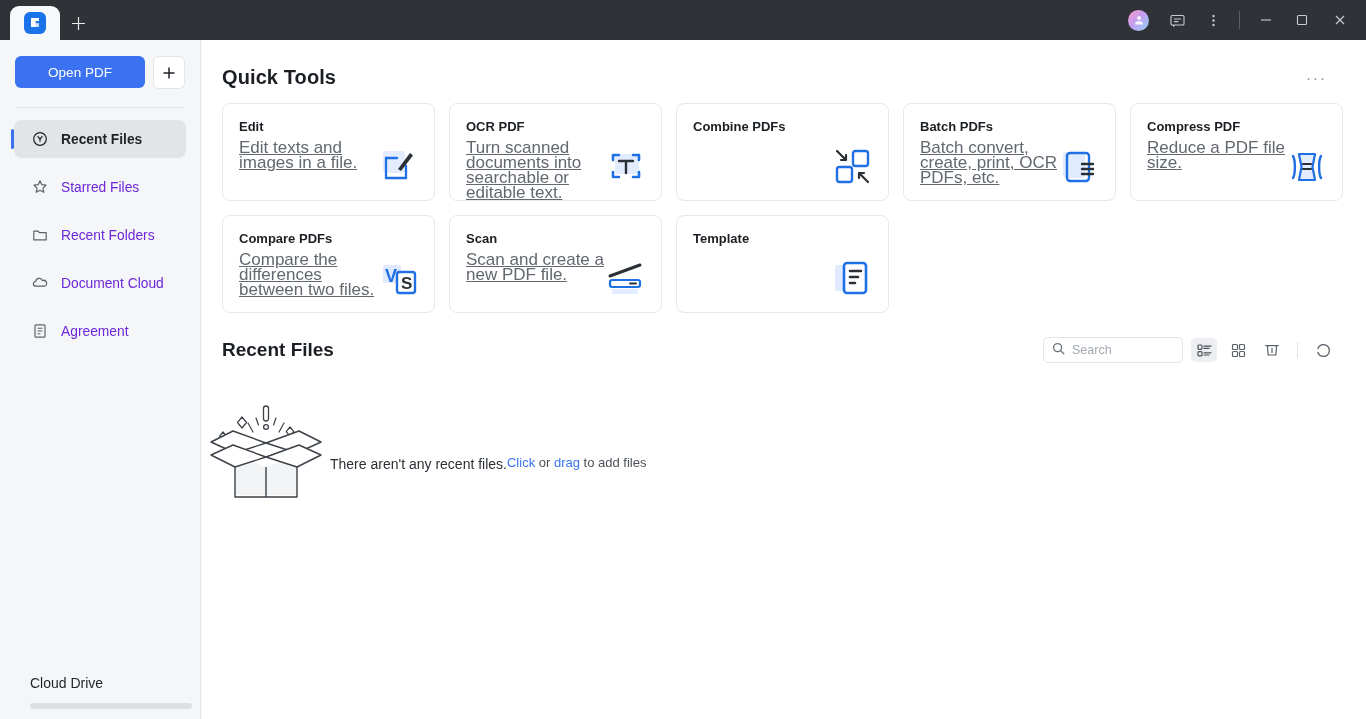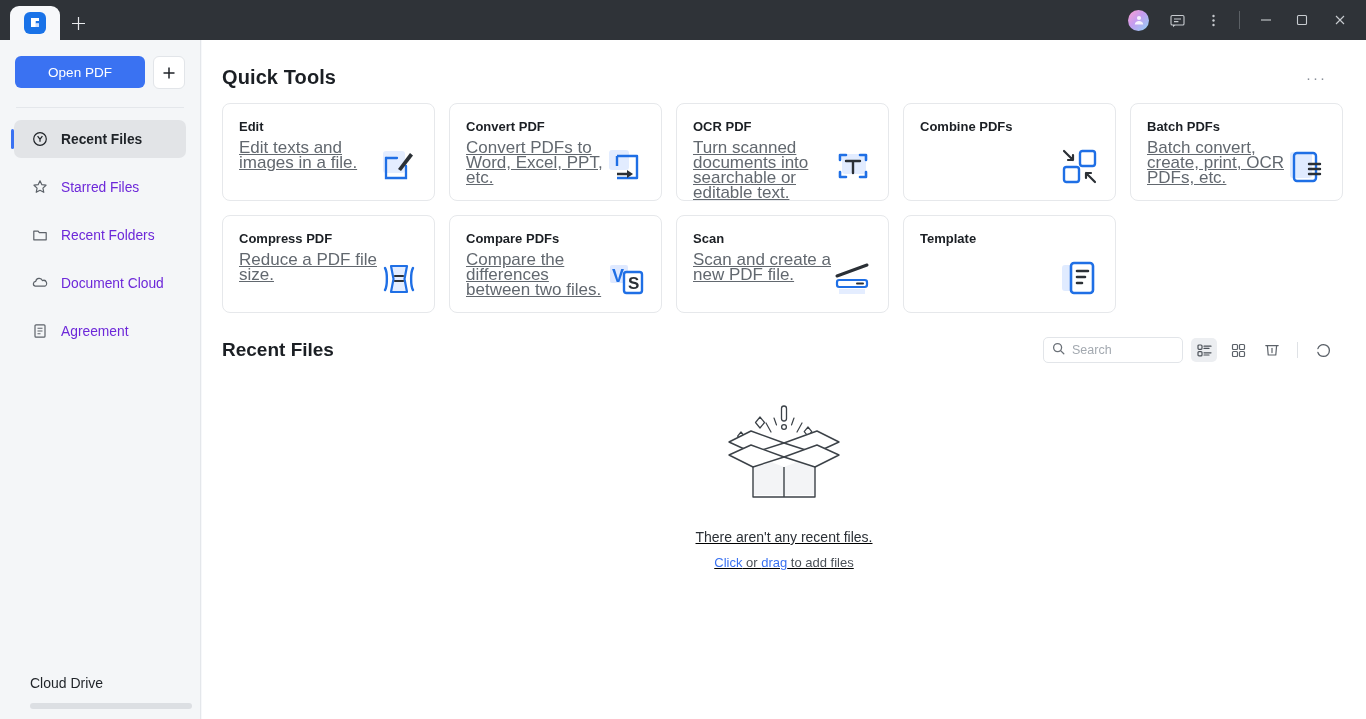--- a/index.html
+++ b/index.html
@@ -174,21 +174,21 @@
     width: 26px; height: 24px; border-radius: 5px;
     display: flex; align-items: center; justify-content: center;
     color: #5c6269; cursor: pointer;
   }
   .vtool.active { background: #eceef1; }
   .tool-sep { width: 1px; height: 16px; background: #dfe2e6; margin: 0 4px; }
 
   
   .empty-state {
     margin-top: 36px;
-    display: flex; flex-direction: column; align-items: center; text-decoration: underline;
+    display: flex; align-items: center;
   }
   .empty-text { margin-top: 14px; font-size: 14px; color: #2b3036; }
   .empty-sub { margin-top: 10px; font-size: 13px; color: #4b5158; }
   .empty-sub a { color: #3a72f2; text-decoration: none; cursor: pointer; }
 </style>
 </head>
 <body>
 
 <div class="titlebar">
   <div class="tabstrip">
@@ -329,33 +329,20 @@
       <div class="t-icon">
         <svg width="46" height="46" viewBox="0 0 46 46">
           <rect x="7" y="7" width="22" height="22" rx="3" fill="#dbe7ff" opacity=".75"></rect>
           <path d="M10 14v20h20V22" fill="none" stroke="#1f6fe5" stroke-width="2.3" stroke-linecap="round"></path>
           <path d="M10 14h11" fill="none" stroke="#1f6fe5" stroke-width="2.3" stroke-linecap="round"></path>
           <path d="M22 25L34 9l3 2.4L25 27z" fill="#2b3036"></path>
         </svg>
       </div>
     </div>
 
-    <div class="tool-card">
-      <div class="t-title">Convert PDF</div>
-      <div class="t-desc">Convert PDFs to Word, Excel, PPT, etc.</div>
-      <div class="t-icon">
-        <svg width="46" height="46" viewBox="0 0 46 46">
-          <rect x="6" y="6" width="20" height="20" rx="3" fill="#dbe7ff" opacity=".8"></rect>
-          <path d="M14 12h20v22H14" fill="none" stroke="#1f6fe5" stroke-width="2.4" stroke-linejoin="round"></path>
-          <path d="M14 12v10" fill="none" stroke="#1f6fe5" stroke-width="2.4"></path>
-          <path d="M14 30h11" stroke="#2b3036" stroke-width="2.6"></path>
-          <path d="M24 26l6 4-6 4z" fill="#2b3036"></path>
-        </svg>
-      </div>
-    </div>
 
     <div class="tool-card">
       <div class="t-title">OCR PDF</div>
       <div class="t-desc">Turn scanned documents into searchable or editable text.</div>
       <div class="t-icon">
         <svg width="46" height="46" viewBox="0 0 46 46">
           <rect x="12" y="10" width="24" height="20" rx="3" fill="#dbe7ff" opacity=".8"></rect>
           <path d="M10 16v-5h6M36 16v-5h-6M10 28v5h6M36 28v5h-6" fill="none" stroke="#1f6fe5" stroke-width="2.6" stroke-linecap="round" stroke-linejoin="round"></path>
           <path d="M16 17h14M23 17v12" stroke="#2b3036" stroke-width="2.4" stroke-linecap="round"></path>
         </svg>

